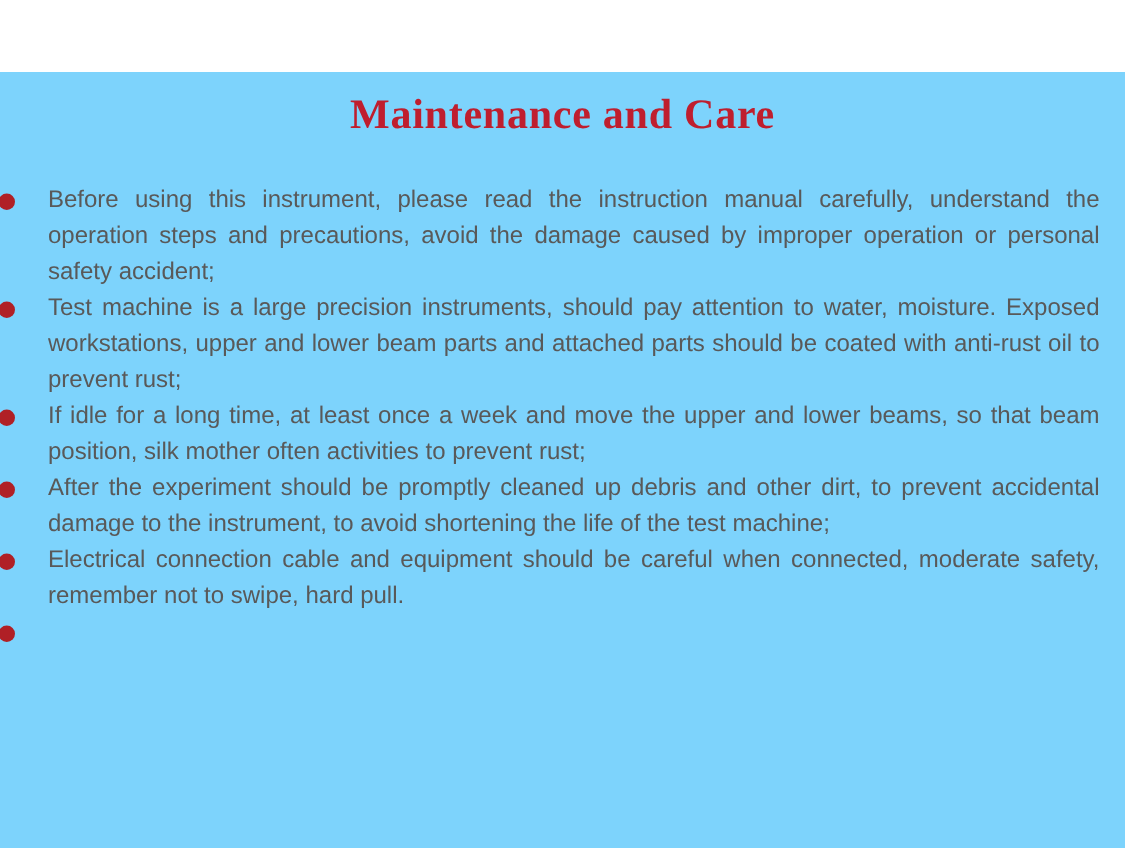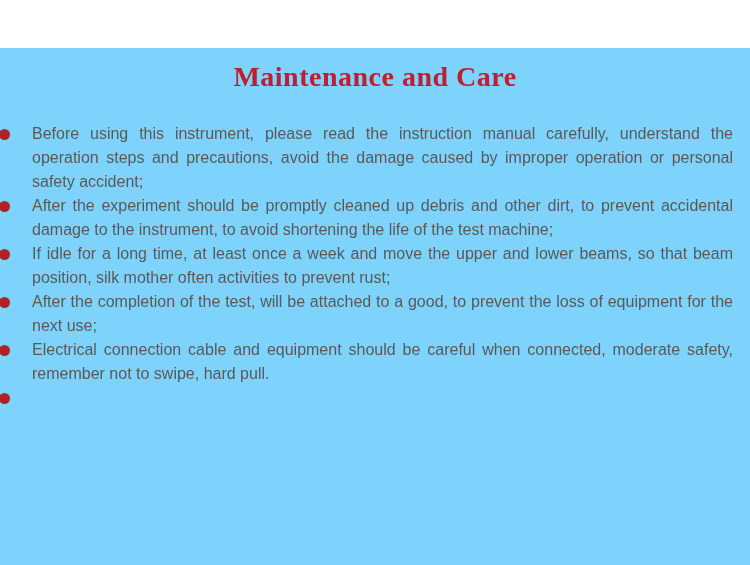--- a/index.html
+++ b/index.html
@@ -61,29 +61,29 @@
 
   <h1 class="page-title">Maintenance and Care</h1>
 
   <ul class="bullet-list">
     <li class="bullet-item">
       <span class="bullet-dot"></span>
       <span>Before using this instrument, please read the instruction manual carefully, understand the operation steps and precautions, avoid the damage caused by improper operation or personal safety accident;</span>
     </li>
     <li class="bullet-item">
       <span class="bullet-dot"></span>
-      <span>After the experiment should be promptly cleaned up debris and other dirt, to prevent accidental damage to the instrument, to avoid shortening the life of the test machine;</span>
+      <span>Test machine is a large precision instruments, should pay attention to water, moisture. Exposed workstations, upper and lower beam parts and attached parts should be coated with anti-rust oil to prevent rust;</span>
     </li>
     <li class="bullet-item">
       <span class="bullet-dot"></span>
       <span>If idle for a long time, at least once a week and move the upper and lower beams, so that beam position, silk mother often activities to prevent rust;</span>
     </li>
     <li class="bullet-item">
       <span class="bullet-dot"></span>
-      <span>After the completion of the test, will be attached to a good, to prevent the loss of equipment for the next use;</span>
+      <span>After the experiment should be promptly cleaned up debris and other dirt, to prevent accidental damage to the instrument, to avoid shortening the life of the test machine;</span>
     </li>
     <li class="bullet-item">
       <span class="bullet-dot"></span>
       <span>Electrical connection cable and equipment should be careful when connected, moderate safety, remember not to swipe, hard pull.</span>
     </li>
     <li class="bullet-item">
       <span class="bullet-dot"></span>
     </li>
   </ul>
 

